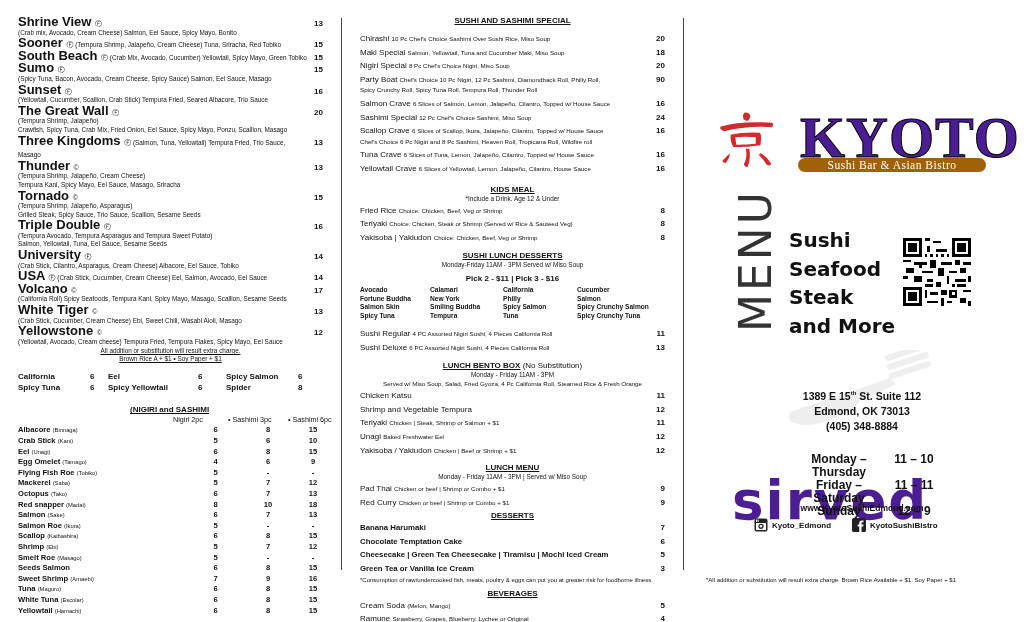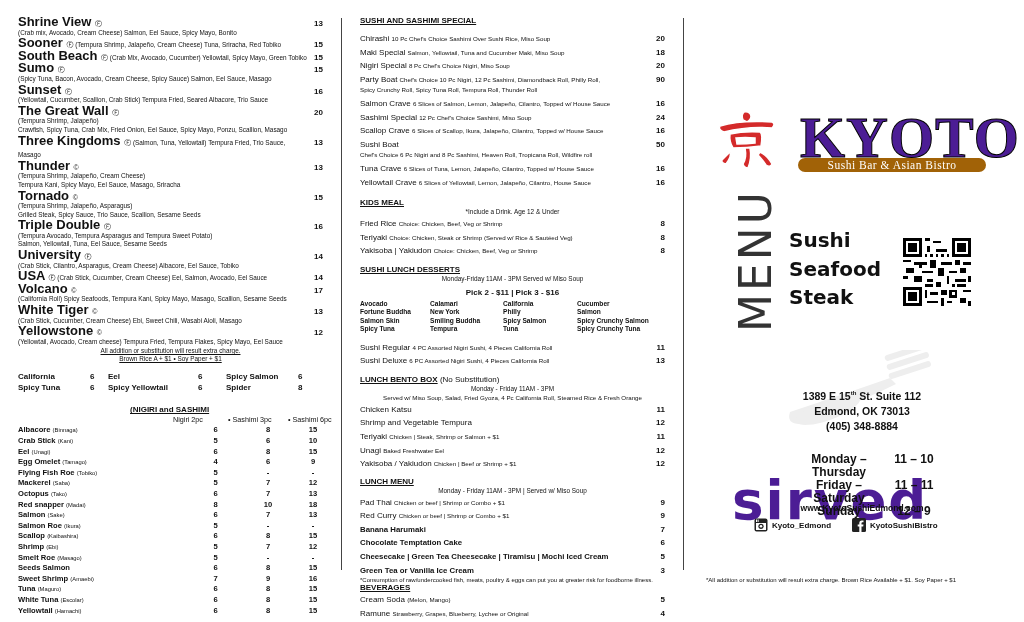--- a/index.html
+++ b/index.html
@@ -9,21 +9,21 @@
   #left { left: 18px; width: 305px; top: 16px; }
   #mid { left: 360px; width: 305px; top: 16px; }
   #right { left: 700px; width: 324px; top: 0; height: 622px; }
   .divider { position: absolute; width: 1px; background: #444; top: 18px; height: 552px; }
   .row { display: flex; justify-content: space-between; align-items: baseline; }
   .name { font-weight: bold; font-size: 13px; }
   .desc { font-size: 6.4px; font-weight: normal; }
   .price { font-weight: bold; font-size: 8px; width: 14px; text-align: right; flex-shrink: 0; }
   .line2 { font-size: 6.4px; line-height: 8.6px; }
   .roll { line-height: 9.6px; }
-  .sec-title { font-weight: bold; font-size: 8px; text-decoration: underline; margin-top: 6px; }
+  .sec-title { text-align: center; font-weight: bold; font-size: 8px; text-decoration: underline; margin-top: 6px; }
   .sec-sub { text-align: center; font-size: 6.4px; line-height: 9px; }
   .note { text-align: center; font-size: 6.4px; text-decoration: underline; line-height: 8px; }
   .mark { font-size: 7px; font-weight: normal; }
 
   
   .hand { display: grid; grid-template-columns: 72px 18px 90px 28px 72px 28px; font-size: 8px; font-weight: bold; line-height: 11px; margin-top: 8px; }
   .hand .p { text-align: left; }
   
   .nig-head { font-size: 7.2px; display: grid; grid-template-columns: 155px 55px 60px 50px; margin-top: 1px; line-height: 10px; }
   .nig { display: grid; grid-template-columns: 170px 55px 50px 40px; font-size: 7.6px; font-weight: bold; line-height: 10.6px; }
@@ -349,24 +349,20 @@
           <span class="price">24</span>
         </div>
       </div>
       <div class="mrow">
         <div class="row">
           <span><span class="mname">Scallop Crave </span><span class="mdesc">6 Slices of Scallop, Ikura, Jalapeño, Cilantro, Topped w/ House Sauce</span></span>
           <span class="price">16</span>
         </div>
       </div>
       <div class="mrow">
-        <div class="row">
-          <span><span class="mname">Sushi Boat </span></span>
-          <span class="price">50</span>
-        </div>
         <div class="mdesc">Chef's Choice 6 Pc Nigiri and 8 Pc Sashimi, Heaven Roll, Tropicana Roll, Wildfire roll</div>
       </div>
       <div class="mrow">
         <div class="row">
           <span><span class="mname">Tuna Crave </span><span class="mdesc">6 Slices of Tuna, Lemon, Jalapeño, Cilantro, Topped w/ House Sauce</span></span>
           <span class="price">16</span>
         </div>
       </div>
       <div class="mrow">
         <div class="row">
@@ -484,20 +480,21 @@
         </div>
       </div>
       <div class="mrow">
         <div class="row">
           <span><span class="mname">Red Curry </span><span class="mdesc">Chicken or beef | Shrimp or Combo + $1</span></span>
           <span class="price">9</span>
         </div>
       </div>
     </div>
 
+  <div class="sec-title" style="margin-top:3px">DESSERTS</div>
   <div id="desserts">
       <div class="mrow">
         <div class="row">
           <span><span class="dessert">Banana Harumaki </span></span>
           <span class="price">7</span>
         </div>
       </div>
       <div class="mrow">
         <div class="row">
           <span><span class="dessert">Chocolate Temptation Cake </span></span>
@@ -511,21 +508,21 @@
         </div>
       </div>
       <div class="mrow">
         <div class="row">
           <span><span class="dessert">Green Tea or Vanilla Ice Cream </span></span>
           <span class="price">3</span>
         </div>
       </div>
     </div>
 
-  <div class="sec-title" style="margin-top:7px">BEVERAGES</div>
+  <div class="sec-title" style="margin-top:14px">BEVERAGES</div>
   <div id="bev">
       <div class="mrow">
         <div class="row">
           <span><span class="mname">Cream Soda </span><span class="mdesc">(Melon, Mango)</span></span>
           <span class="price">5</span>
         </div>
       </div>
       <div class="mrow">
         <div class="row">
           <span><span class="mname">Ramune </span><span class="mdesc">Strawberry, Grapes, Blueberry, Lychee or Original</span></span>
@@ -550,20 +547,21 @@
     </svg>
     <div class="logo-text">KYOTO</div>
     <div class="logo-bar">Sushi Bar &amp; Asian Bistro</div>
   </div>
 
   <div class="menu-vert">MENU</div>
   <div class="tagline">
     <div>Sushi</div>
     <div>Seafood</div>
     <div>Steak</div>
+    <div>and More</div>
   </div>
 
   <svg class="qr" viewBox="0 0 25 25" shape-rendering="crispEdges">
     <rect width="25" height="25" fill="#fff"></rect>
     <g fill="#000">
       <rect x="0" y="0" width="7" height="7"></rect>
         <rect x="1" y="1" width="5" height="5" fill="#fff"></rect>
         <rect x="2" y="2" width="3" height="3"></rect>
       <rect x="18" y="0" width="7" height="7"></rect>
         <rect x="19" y="1" width="5" height="5" fill="#fff"></rect>

